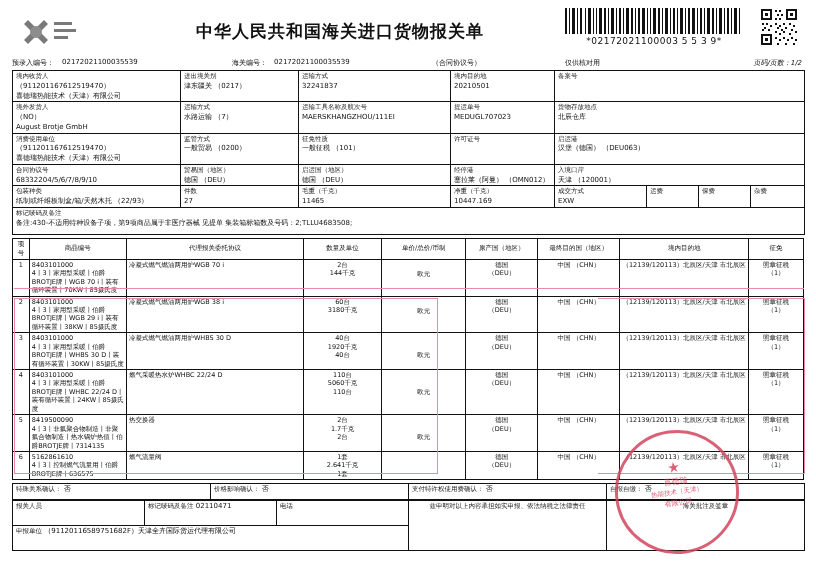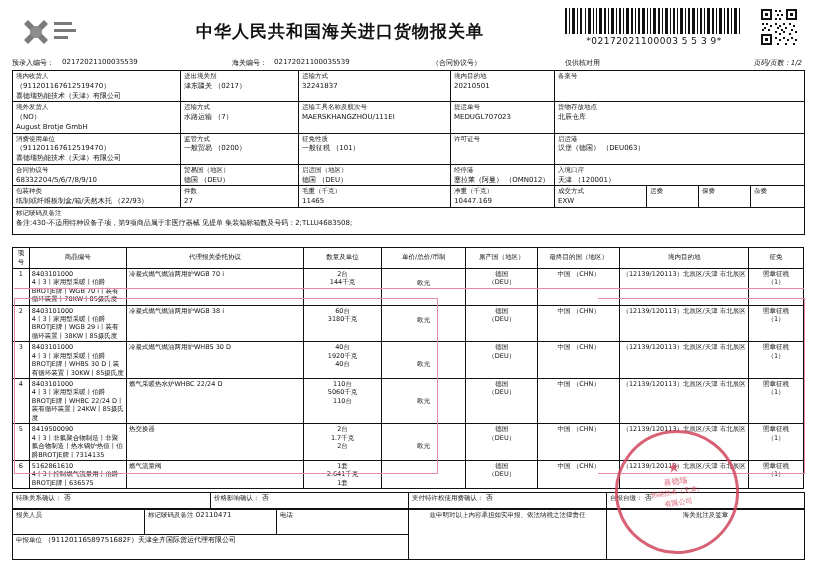--- a/index.html
+++ b/index.html
@@ -310,21 +310,21 @@
 
       <tr>
         <td colspan="8" style="height:24px">
           <span class="lab">标记唛码及备注</span>
           <span class="v">备注:430-不适用特种设备子项，第9项商品属于非医疗器械 见提单    集装箱标箱数及号码：2;TLLU4683508;</span>
         </td>
       </tr>
     </tbody>
       </table>
 
-    <table class="t goods" style="margin-top:12px">
+    <table class="t goods" style="margin-top:3px">
       <colgroup>
         <col style="width:16px">
           <col style="width:92px">
           <col style="width:168px">
           <col style="width:74px">
         <col style="width:80px">
           <col style="width:68px">
           <col style="width:78px">
           <col style="width:122px">
           <col style="width:52px">

